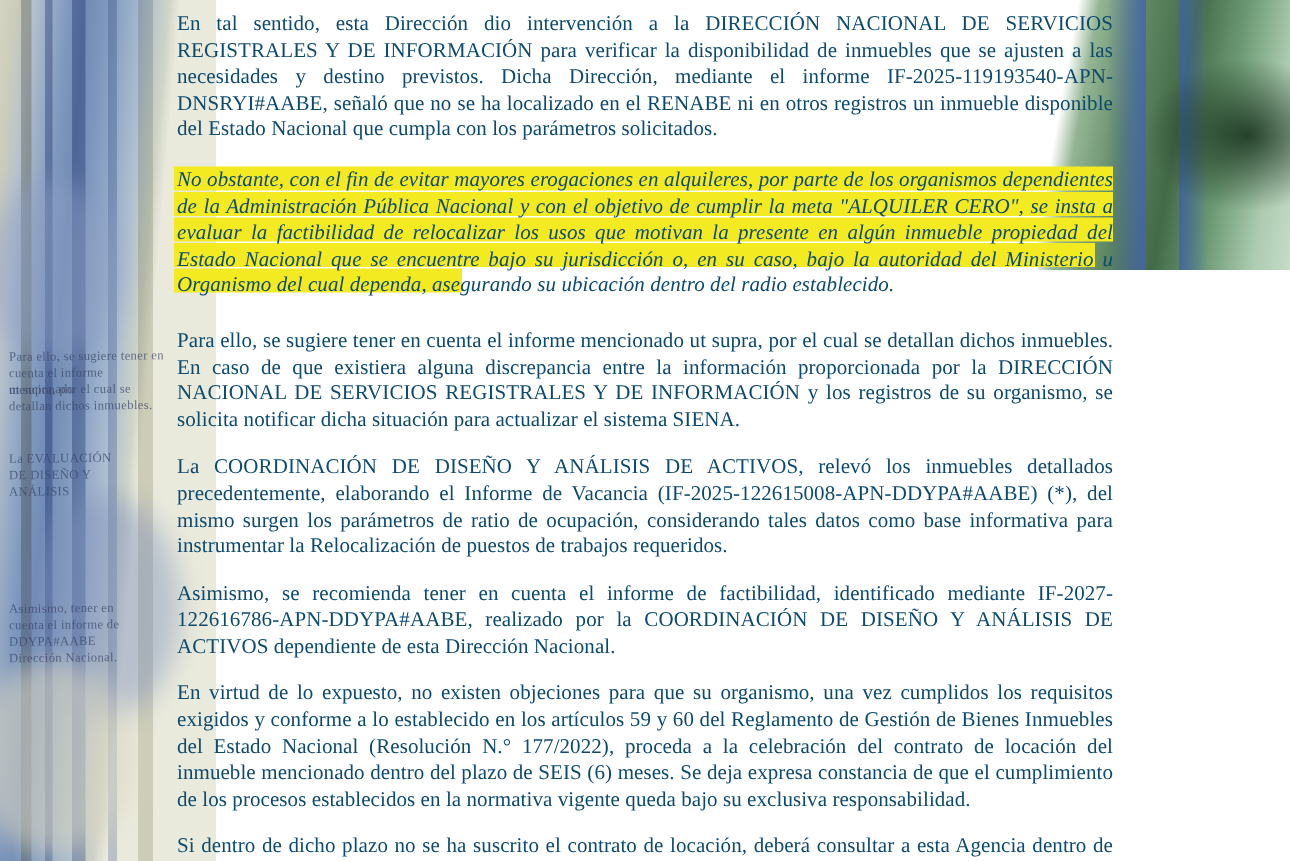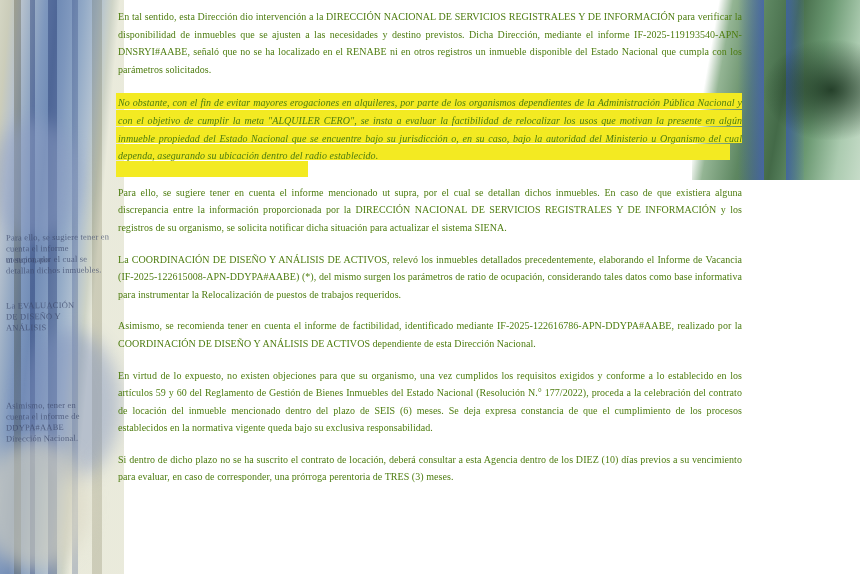--- a/index.html
+++ b/index.html
@@ -14,21 +14,21 @@
     overflow: hidden;
     background: #ffffff;
     font-family: "Liberation Serif", serif;
   }
 
   
   .edge-band {
     position: absolute;
     top: 0;
     left: 0;
-    width: 124px;
+    width: 144px;
     height: 574px;
     overflow: hidden;
     background: #86efac;
   }
   .edge-band .wash {
     position: absolute;
     inset: 0;
     background:
       linear-gradient(95deg,
         #d8d4c4 0px, #cfcbbb 10px, #b9bfcf 22px, #9aa9c6 34px,
@@ -114,22 +114,22 @@
   
   .doc {
     position: absolute;
     top: 0;
     left: 118px;
     width: 624px;
     padding: 8px 0 0 0;
   }
   .para {
     position: relative;
-    color: #4d7c0f;
-    font-size: 10px;
+    color: #0c4a6e;
+    font-size: 14px;
     line-height: 17.6px;
     text-align: justify;
     margin: 0 0 14px 0;
     letter-spacing: 0.05px;
   }
 
   
   .para.highlight {
     padding: 2px 0 1px 0;
     font-style: italic;
@@ -185,18 +185,18 @@
       <div class="hl-block" style="left:-2px;  top:1px;  width:626px; height:16px;"></div>
       <div class="hl-block" style="left:-2px;  top:18px; width:626px; height:16px;"></div>
       <div class="hl-block" style="left:-2px;  top:35px; width:626px; height:16px;"></div>
       <div class="hl-block" style="left:-2px;  top:52px; width:614px; height:16px;"></div>
       <div class="hl-block" style="left:-2px;  top:69px; width:192px; height:16px;"></div>
       <span class="txt">No obstante, con el fin de evitar mayores erogaciones en alquileres, por parte de los organismos dependientes de la Administración Pública Nacional y con el objetivo de cumplir la meta "ALQUILER CERO", se insta a evaluar la factibilidad de relocalizar los usos que motivan la presente en algún inmueble propiedad del Estado Nacional que se encuentre bajo su jurisdicción o, en su caso, bajo la autoridad del Ministerio u Organismo del cual dependa, asegurando su ubicación dentro del radio establecido.</span>
     </div>
 
     <p class="para" style="margin-top:18px;">Para ello, se sugiere tener en cuenta el informe mencionado ut supra, por el cual se detallan dichos inmuebles. En caso de que existiera alguna discrepancia entre la información proporcionada por la DIRECCIÓN NACIONAL DE SERVICIOS REGISTRALES Y DE INFORMACIÓN y los registros de su organismo, se solicita notificar dicha situación para actualizar el sistema SIENA.</p>
     <p class="para">La COORDINACIÓN DE DISEÑO Y ANÁLISIS DE ACTIVOS, relevó los inmuebles detallados precedentemente, elaborando el Informe de Vacancia (IF-2025-122615008-APN-DDYPA#AABE) (*), del mismo surgen los parámetros de ratio de ocupación, considerando tales datos como base informativa para instrumentar la Relocalización de puestos de trabajos requeridos.</p>
-    <p class="para">Asimismo, se recomienda tener en cuenta el informe de factibilidad, identificado mediante IF-2025-122616786-APN-DDYPA#AABE, realizado por la COORDINACIÓN DE DISEÑO Y ANÁLISIS DE ACTIVOS dependiente de esta Dirección Nacional.</p>
+    <p class="para">Asimismo, se recomienda tener en cuenta el informe de factibilidad, identificado mediante IF-2027-122616786-APN-DDYPA#AABE, realizado por la COORDINACIÓN DE DISEÑO Y ANÁLISIS DE ACTIVOS dependiente de esta Dirección Nacional.</p>
     <p class="para">En virtud de lo expuesto, no existen objeciones para que su organismo, una vez cumplidos los requisitos exigidos y conforme a lo establecido en los artículos 59 y 60 del Reglamento de Gestión de Bienes Inmuebles del Estado Nacional (Resolución N.° 177/2022), proceda a la celebración del contrato de locación del inmueble mencionado dentro del plazo de SEIS (6) meses. Se deja expresa constancia de que el cumplimiento de los procesos establecidos en la normativa vigente queda bajo su exclusiva responsabilidad.</p>
     <p class="para">Si dentro de dicho plazo no se ha suscrito el contrato de locación, deberá consultar a esta Agencia dentro de los DIEZ (10) días previos a su vencimiento para evaluar, en caso de corresponder, una prórroga perentoria de TRES (3) meses.</p>
 
   </div>
 </div>
 
 </body></html>

